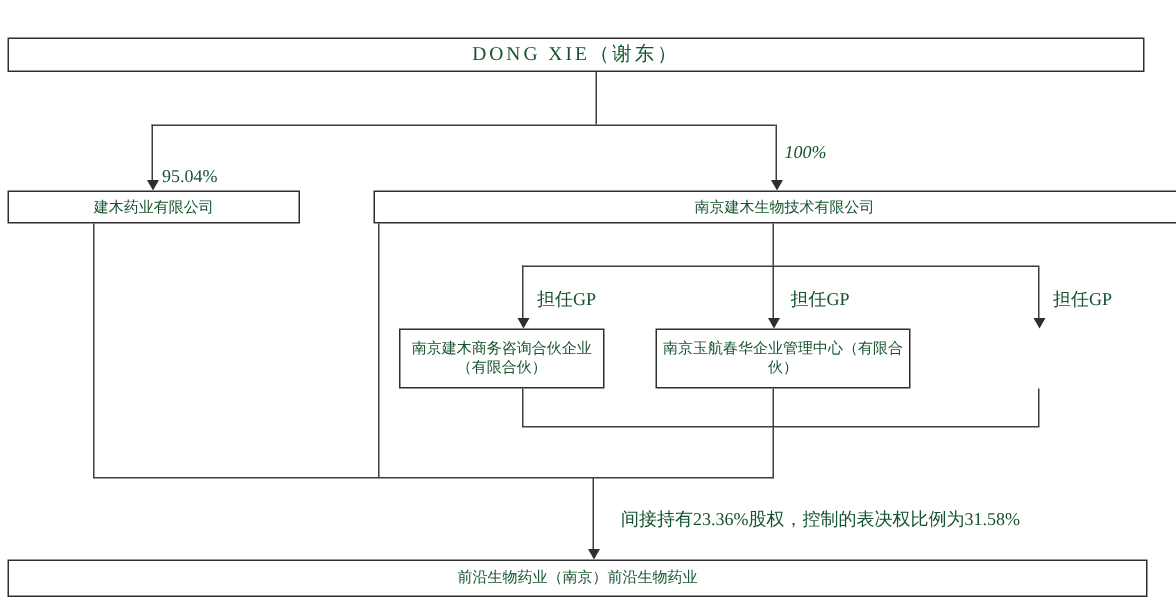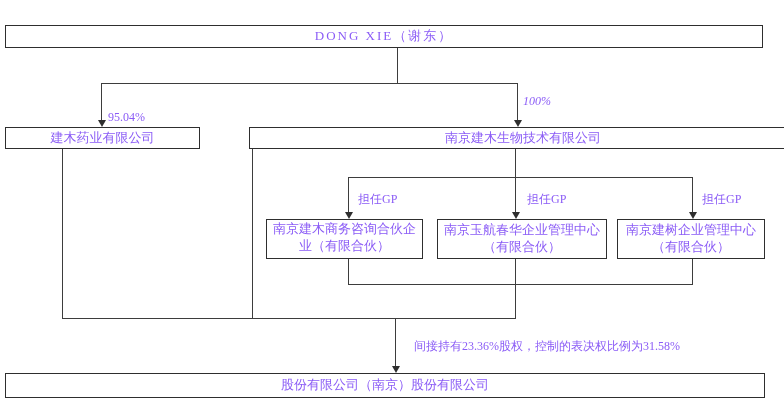--- a/index.html
+++ b/index.html
@@ -1,30 +1,30 @@
 <!DOCTYPE html>
 <html><head>
 <meta charset="utf-8">
 <style>
   html,body{margin:0;padding:0;background:#ffffff;}
   #canvas{
     position:relative;
     width:784px;height:410px;
     background:#ffffff;
     font-family:"Liberation Serif","DejaVu Serif",serif;
-    color:#8b5cf6;
+    color:#14532d;
     overflow:hidden;
   }
   .box{
     position:absolute;
     border:1px solid #2e2e2e;
     background:#ffffff;
     display:flex;align-items:center;justify-content:center;
     text-align:center;
-    font-size:13px;
+    font-size:10px;
     line-height:1.3;
     box-sizing:border-box;
     padding:1px 4px;
   }
   .wide-title{letter-spacing:2px;font-size:13px;}
   .line{position:absolute;background:#3d3d3d;}
   .h-line{height:1px;}
   .v-line{width:1px;}
   .arrow-down{
     position:absolute;width:0;height:0;
@@ -74,40 +74,37 @@
   <div class="lbl" style="left:358px;top:191px;">担任GP</div>
 
   <div class="line v-line" style="left:515px;top:177px;height:37px;"></div>
   <div class="arrow-down" style="left:512px;top:212px;"></div>
   <div class="lbl" style="left:527px;top:191px;">担任GP</div>
 
   <div class="line v-line" style="left:692px;top:177px;height:37px;"></div>
   <div class="arrow-down" style="left:689px;top:212px;"></div>
   <div class="lbl" style="left:702px;top:191px;">担任GP</div>
 
-  <div class="box" style="left:266px;top:219px;width:157px;height:40px;font-family:Liberation Mono, monospace;">
+  <div class="box" style="left:266px;top:219px;width:137px;height:40px;">
     <span>南京建木商务咨询合伙企业（有限合伙）</span>
   </div>
   <div class="box" style="left:437px;top:219px;width:170px;height:40px;align-items:center;">
     <span>南京玉航春华企业管理中心（有限合伙）</span>
-  </div>
-  <div class="box" style="left:617px;top:219px;width:148px;height:40px;">
-    <span>南京建树企业管理中心（有限合伙）</span>
   </div>
 
   <div class="line v-line" style="left:62px;top:149px;height:169px;"></div>
   <div class="line v-line" style="left:252px;top:149px;height:169px;"></div>
 
   <div class="line v-line" style="left:348px;top:259px;height:25px;"></div>
   <div class="line v-line" style="left:692px;top:259px;height:25px;"></div>
   <div class="line h-line" style="left:348px;top:284px;width:345px;"></div>
   <div class="line v-line" style="left:515px;top:259px;height:59px;"></div>
   <div class="line h-line" style="left:62px;top:318px;width:454px;"></div>
 
   <div class="line v-line" style="left:395px;top:318px;height:48px;"></div>
   <div class="arrow-down" style="left:392px;top:366px;"></div>
   <div class="lbl" style="left:402px;top:338px;padding-left:12px;">间接持有23.36%股权，控制的表决权比例为31.58%</div>
 
   <div class="box" style="left:5px;top:373px;width:760px;height:25px;">
-    <span>股份有限公司（南京）股份有限公司</span>
+    <span>前沿生物药业（南京）前沿生物药业</span>
   </div>
 
 </div>
 
 </body></html>

